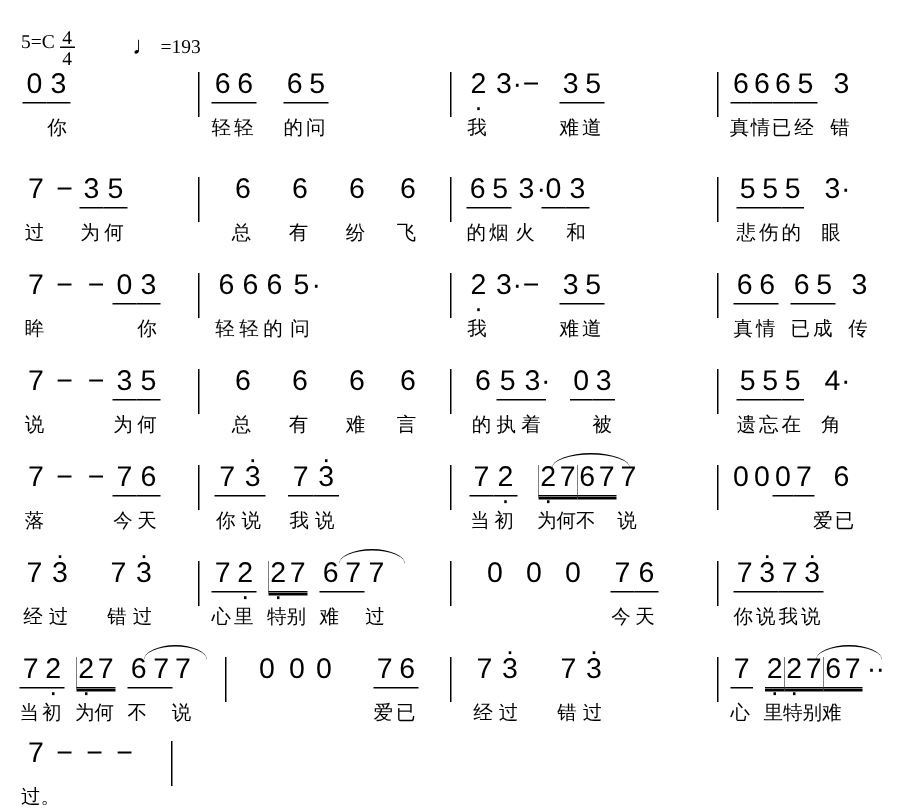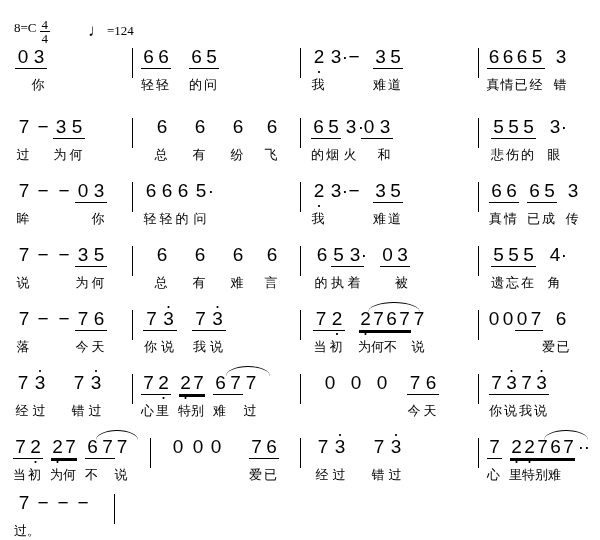--- a/index.html
+++ b/index.html
@@ -147,30 +147,30 @@
     height: 9px;
   }
 </style>
 </head>
 <body>
 
 <div class="sheet">
 
 
   <div class="meta">
-    <span>8=C</span>
+    <span>5=C</span>
     <span class="frac">
       <span class="num">4</span>
       <span class="den">4</span>
     </span>
   </div>
 
   <div class="tempo">
     <span class="note">♩</span>
-    <span>=124</span>
+    <span>=193</span>
   </div>
 
   <div class="row" style="top:46px;">
     <div class="measure" style="left:14px;">
       <div class="notes">
         <span class="n u1" style="width:16px;">0</span><span class="n u1" style="width:16px;">3</span>
       </div>
       <div class="lyrics">
         <span class="ly" style="width:16px;"></span><span class="ly" style="width:16px;">你</span>
       </div>

